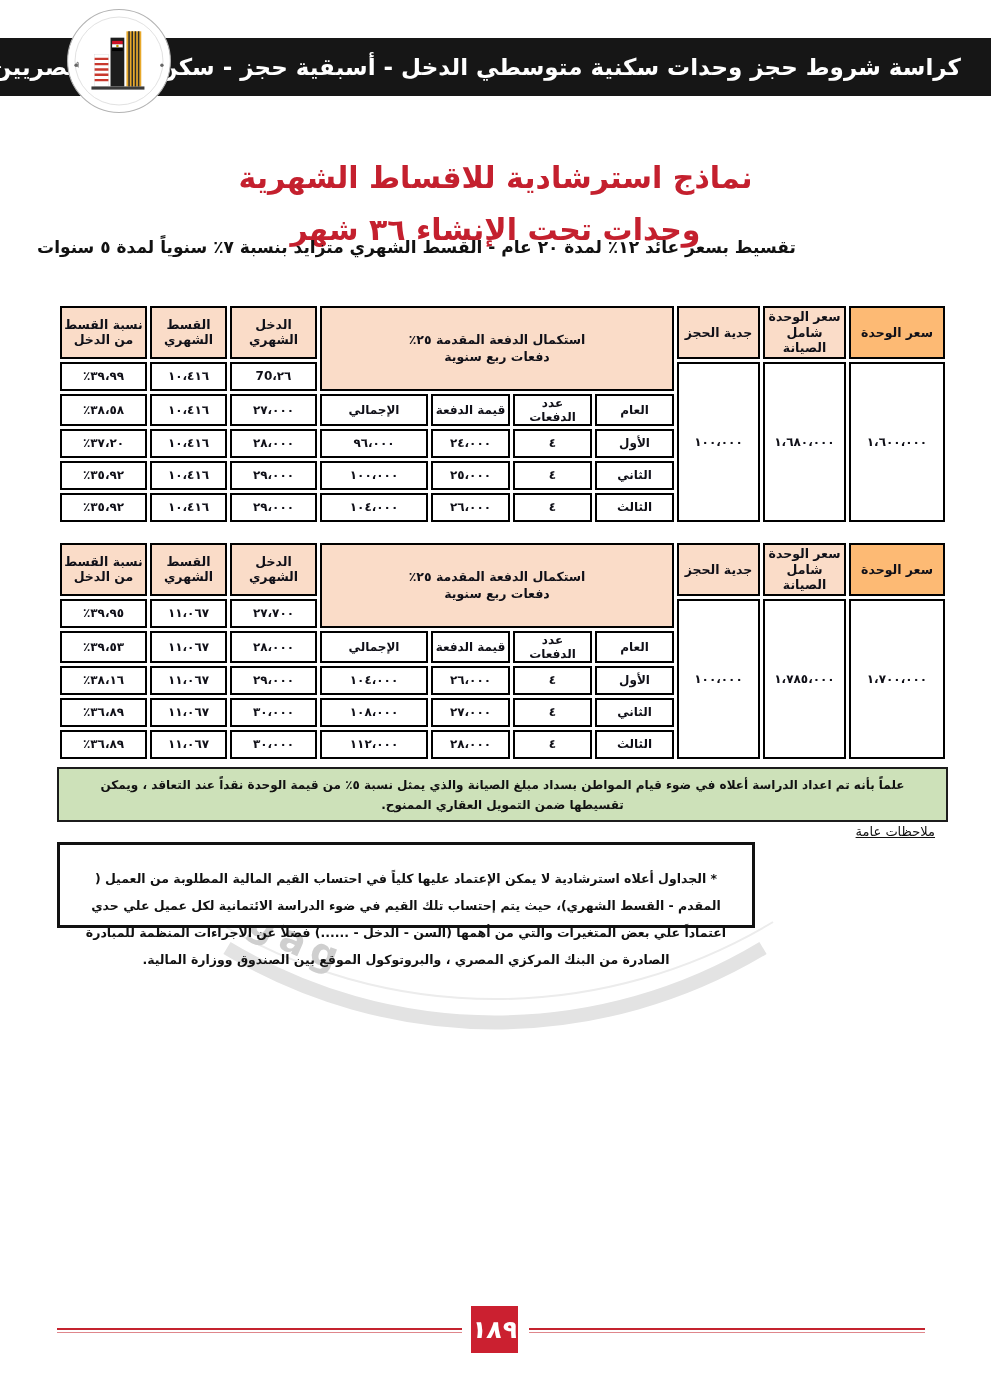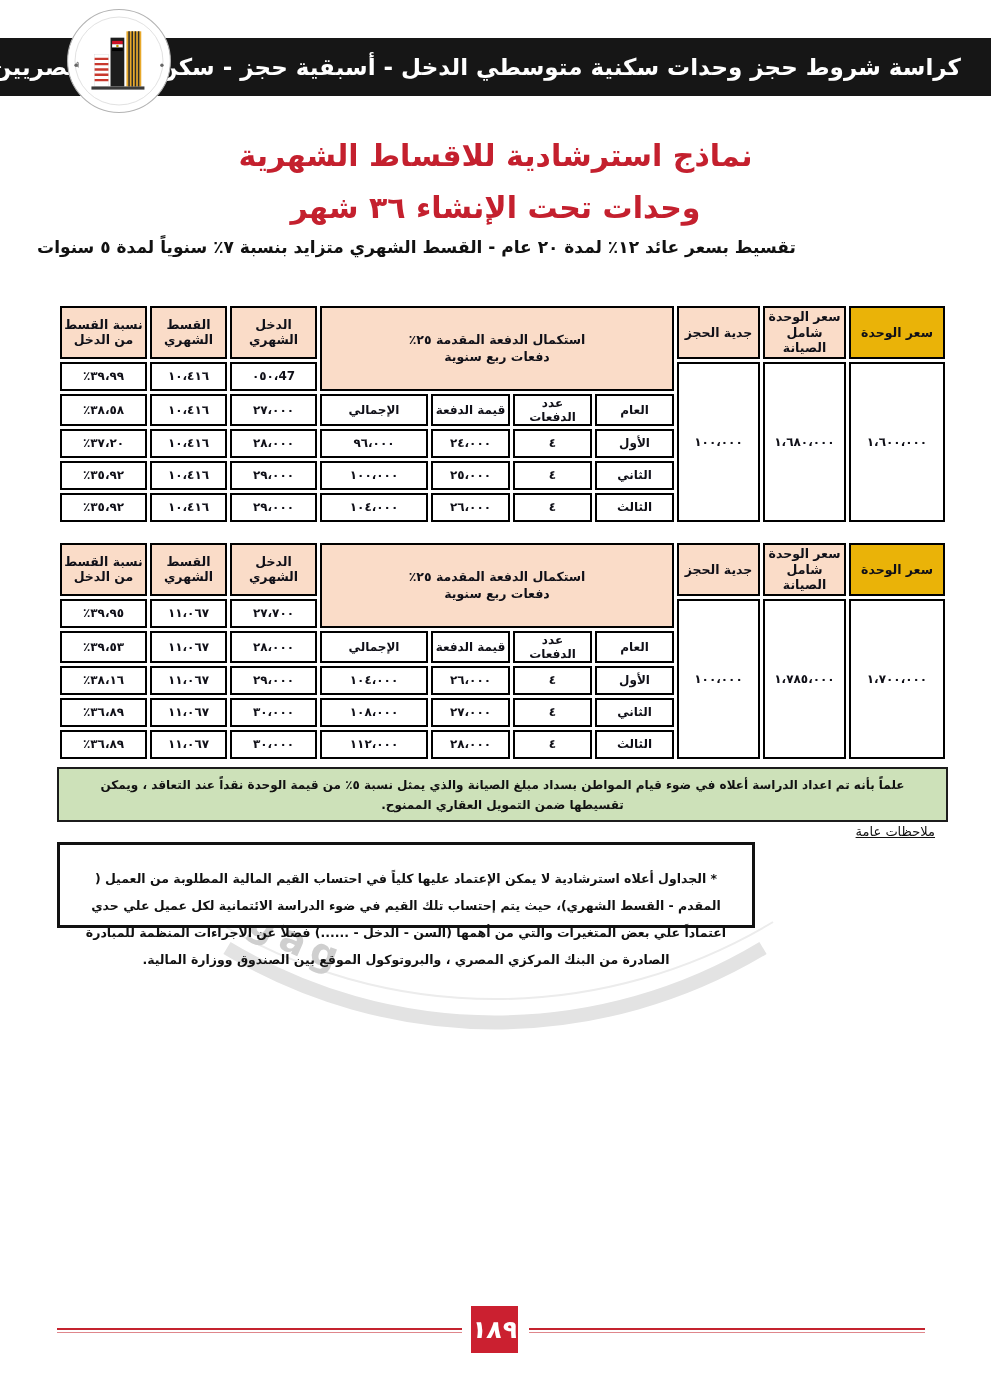--- a/index.html
+++ b/index.html
@@ -9,32 +9,32 @@
     font-family:"DejaVu Sans", sans-serif; direction:rtl;
   }
   
   .banner{position:absolute; left:0; top:38px; width:991px; height:58px; background:#161616; z-index:2;}
   .banner-title{
     position:absolute; right:30px; left:215px; top:0; height:58px; line-height:58px;
     color:#ffffff; font-weight:bold; font-size:23px; text-align:center; white-space:nowrap;
   }
   .logo{position:absolute; left:66px; top:8px; width:106px; height:106px; z-index:3;}
   
-  .title-red{position:absolute; left:0; width:991px; text-align:center; color:#c4202e; font-weight:bold; font-size:30px; z-index:2;}
+  .title-red{position:absolute; left:0; width:991px; text-align:center; color:#c4202e; font-weight:bold; font-size:30px; z-index:2;margin-top:22px;}
   .t1{top:138px;} .t2{top:190px;}
   .subtitle{position:absolute; left:0; top:237px; width:833px; text-align:center; color:#111; font-weight:bold; font-size:17px; z-index:2;}
   
   table.dt{
     position:absolute; left:57px; width:891px; table-layout:fixed;
     border-collapse:separate; border-spacing:3px; direction:rtl; z-index:2;
   }
   .dt td{box-sizing:border-box; border:2px solid #000; text-align:center; vertical-align:middle;
          font-weight:bold; color:#101018; overflow:hidden;}
   .dt .hdr{background:#fadcc8; font-size:12.5px; line-height:1.25; padding:1px 2px;}
-  .dt .blue{background:#eab308;}
+  .dt .blue{background:#fdba74;}
   .dt .val{background:#ffffff; font-size:12px; padding:0 2px;}
   .dt .lbl{font-size:12px;}
   .dt .dp2{margin-top:1px;}
   tr.rh{height:44px;} tr.rd{height:29px;}
   
   .green-note{
     position:absolute; left:57px; top:767px; width:891px; height:55px; box-sizing:border-box;
     background:#cde1b9; border:2px solid #1c1c1c; display:flex; align-items:center; justify-content:center;
     font-weight:bold; font-size:12px; color:#111; text-align:center; padding:2px 16px; line-height:20px; z-index:2;
   }
@@ -125,21 +125,21 @@
           <div class="dp2">دفعات ربع سنوية</div>
         </td>
         <td class="hdr">الدخل الشهري</td>
         <td class="hdr">القسط الشهري</td>
         <td class="hdr">نسبة القسط من الدخل</td>
       </tr>
       <tr class="rd">
         <td class="val" rowspan="5">١،٦٠٠،٠٠٠</td>
         <td class="val" rowspan="5">١،٦٨٠،٠٠٠</td>
         <td class="val" rowspan="5">١٠٠،٠٠٠</td>
-        <td class="val">47،٠٥٠</td>
+        <td class="val">٢٦،70</td>
         <td class="val">١٠،٤١٦</td>
         <td class="val">٣٩،٩٩٪</td>
       </tr>
       <tr class="rd">
         <td class="val lbl">العام</td>
         <td class="val lbl">عدد الدفعات</td>
         <td class="val lbl">قيمة الدفعة</td>
         <td class="val lbl">الإجمالي</td>
         <td class="val">٢٧،٠٠٠</td>
         <td class="val">١٠،٤١٦</td>

